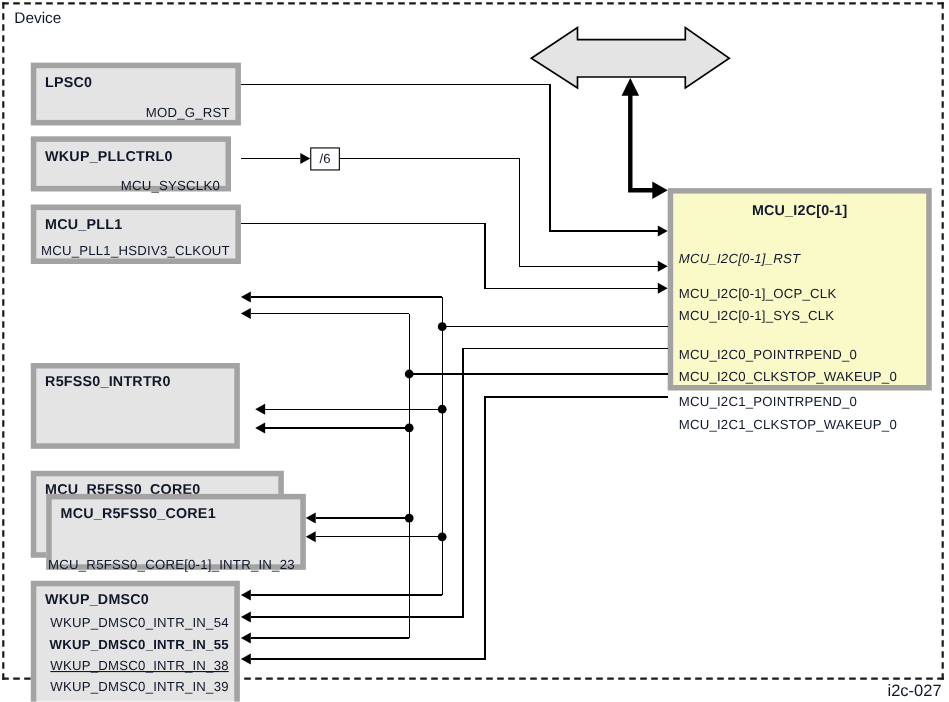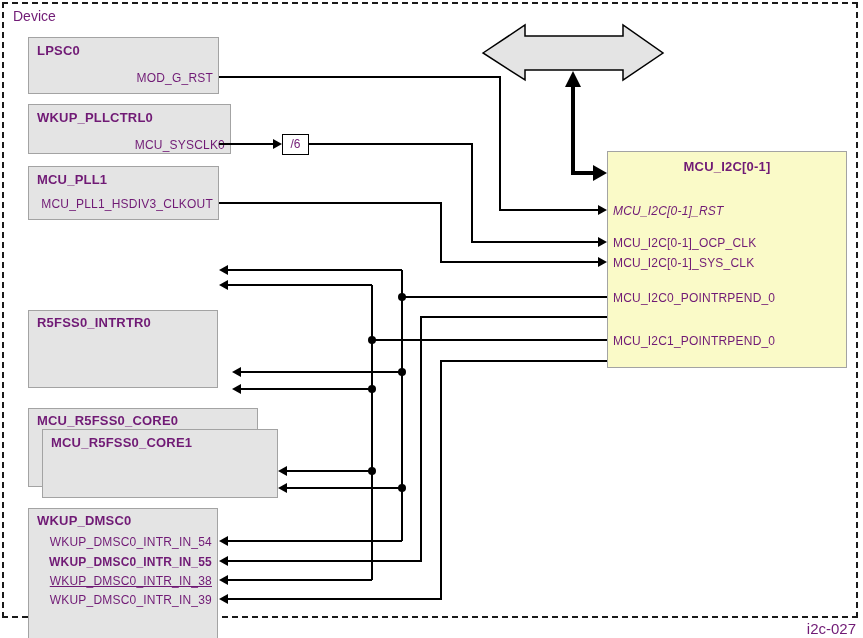--- a/index.html
+++ b/index.html
@@ -1,29 +1,29 @@
 <!DOCTYPE html>
 <html><head>
 <meta charset="utf-8">
 <style>
   html,body { margin:0; padding:0; background:#fff; }
   .stage {
     position:relative; width:863px; height:638px; background:#fff;
-    font-family:"Liberation Sans", sans-serif; color:#701a75; overflow:hidden;
+    font-family:"Liberation Sans", sans-serif; color:#0f172a; overflow:hidden;
   }
   .frame {
     position:absolute; left:2px; top:2px; width:852px; height:612px;
     border:2px dashed #1a1a1a;
   }
   .device-label { position:absolute; left:13px; top:8px; font-size:14px; }
   .fig-label { position:absolute; left:780px; top:620px; width:76px; text-align:right; font-size:15px; }
 
   .blk {
     position:absolute; background:var(--block-fill,#e4e4e4);
-    border:1px solid #a3a3a3; box-sizing:border-box;
+    border:5px solid #a3a3a3; box-sizing:border-box;margin-top:20px;
   }
   .blk.target { background:var(--target-fill,#fafac8); }
   .blk-title {
     position:absolute; left:8px; top:5px; font-size:13px; font-weight:bold;
     letter-spacing:0.2px; white-space:nowrap;
   }
   .blk-title.center { left:0; right:0; text-align:center; top:7px; }
   .sig {
     position:absolute; font-size:12px; height:16px; line-height:16px;
     letter-spacing:0.2px; white-space:nowrap;
@@ -54,21 +54,21 @@
 <div class="stage" style="--block-fill: #e4e4e4; --target-fill: #fafac8; --line-color: #000000; background: rgb(255, 255, 255);">
 
   <div class="frame"></div>
   <div class="device-label">Device</div>
 
   <div class="blk" style="left:28px; top:37px; width:191px; height:57px;">
     <div class="blk-title">LPSC0</div>
     <div class="sig r" style="top:32px;">MOD_G_RST</div>
   </div>
 
-  <div class="blk" style="left:28px; top:104px; width:203px; height:50px;">
+  <div class="blk" style="left:28px; top:104px; width:182px; height:50px;">
     <div class="blk-title">WKUP_PLLCTRL0</div>
     <div class="sig r" style="top:32px;padding-left:24px;">MCU_SYSCLK0</div>
   </div>
 
   <div class="blk" style="left:28px; top:166px; width:191px; height:54px;">
     <div class="blk-title">MCU_PLL1</div>
     <div class="sig r" style="top:29px;">MCU_PLL1_HSDIV3_CLKOUT</div>
   </div>
 
 
@@ -76,37 +76,40 @@
     <div class="blk-title" style="top:4px;">R5FSS0_INTRTR0</div>
   </div>
 
 
   <div class="blk" style="left:28px; top:408px; width:230px; height:79px;">
     <div class="blk-title" style="top:4px;">MCU_R5FSS0_CORE0</div>
   </div>
 
   <div class="blk" style="left:42px; top:429px; width:236px; height:69px;">
     <div class="blk-title">MCU_R5FSS0_CORE1</div>
+    <div class="sig r" style="top:51px;">MCU_R5FSS0_CORE[0-1]_INTR_IN_23</div>
   </div>
 
   <div class="blk" style="left:28px; top:508px; width:190px; height:132px;">
     <div class="blk-title" style="top:4px;">WKUP_DMSC0</div>
     <div class="sig r" style="top:25px;">WKUP_DMSC0_INTR_IN_54</div>
     <div class="sig r" style="top:45px;font-weight:bold;">WKUP_DMSC0_INTR_IN_55</div>
     <div class="sig r" style="top:64px;text-decoration:underline;">WKUP_DMSC0_INTR_IN_38</div>
     <div class="sig r" style="top:83px;">WKUP_DMSC0_INTR_IN_39</div>
   </div>
 
-  <div class="blk target" style="left:607px; top:151px; width:240px; height:217px;">
+  <div class="blk target" style="left:607px; top:151px; width:240px; height:184px;">
     <div class="blk-title center">MCU_I2C[0-1]</div>
     <div class="sig l" style="top:51px;font-style:italic;">MCU_I2C[0-1]_RST</div>
     <div class="sig l" style="top:83px;">MCU_I2C[0-1]_OCP_CLK</div>
     <div class="sig l" style="top:103px;">MCU_I2C[0-1]_SYS_CLK</div>
     <div class="sig l" style="top:138px;">MCU_I2C0_POINTRPEND_0</div>
+    <div class="sig l" style="top:158px;">MCU_I2C0_CLKSTOP_WAKEUP_0</div>
     <div class="sig l" style="top:181px;">MCU_I2C1_POINTRPEND_0</div>
+    <div class="sig l" style="top:202px;">MCU_I2C1_CLKSTOP_WAKEUP_0</div>
   </div>
 
   <div class="div-box">/6</div>
 
   <div class="bus-label">MCU_CBASS0</div>
 
   <div class="fig-label">i2c-027</div>
 
   <svg class="wires" width="863" height="638" viewBox="0 0 863 638">
 

